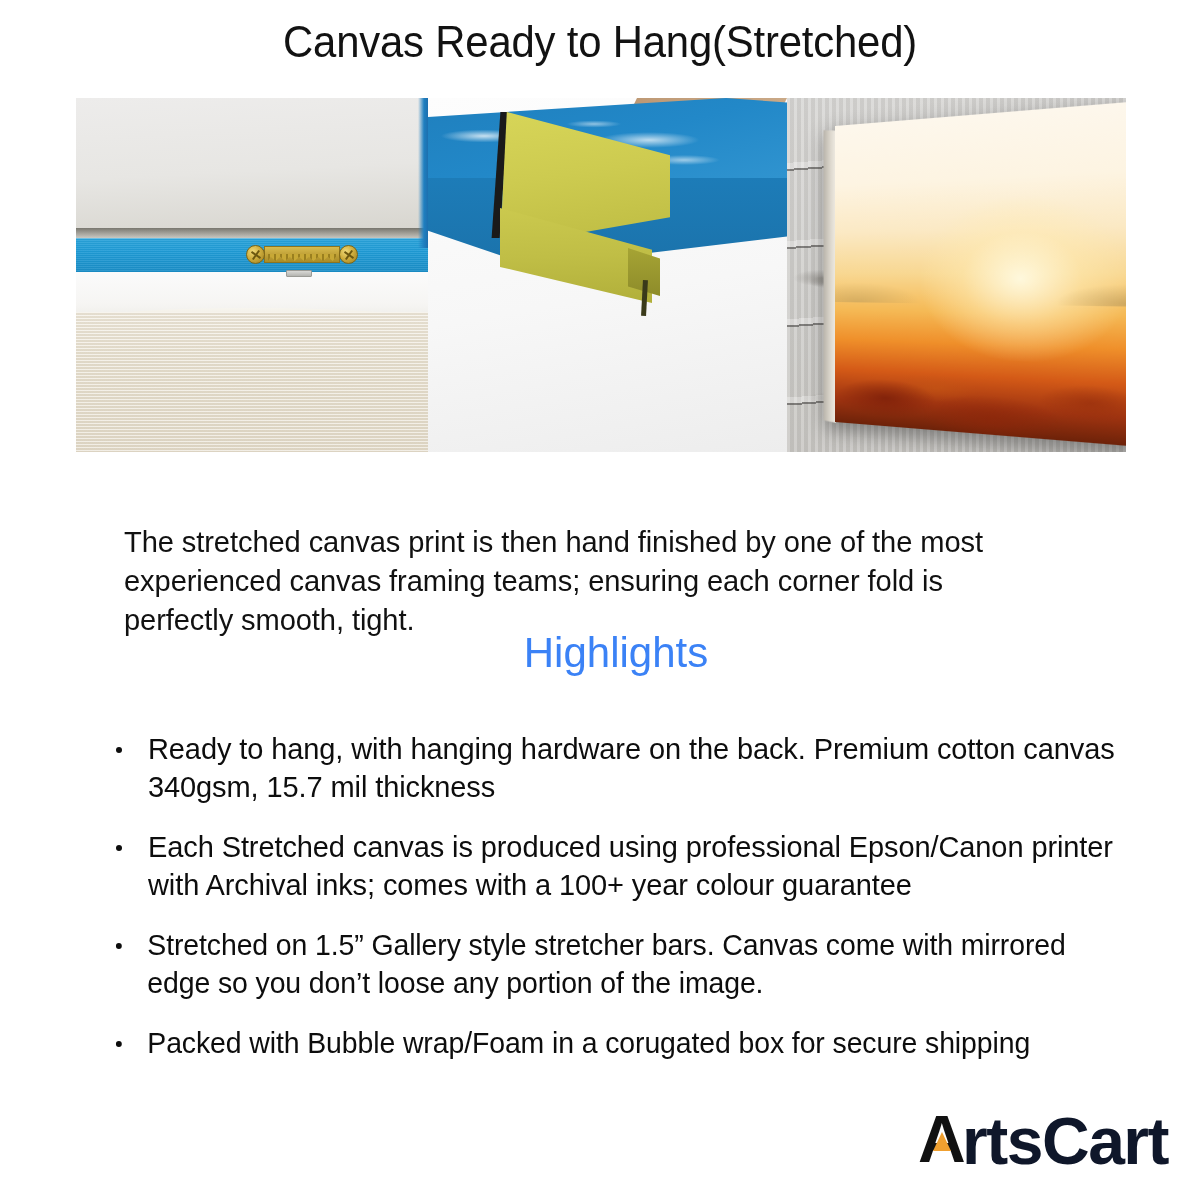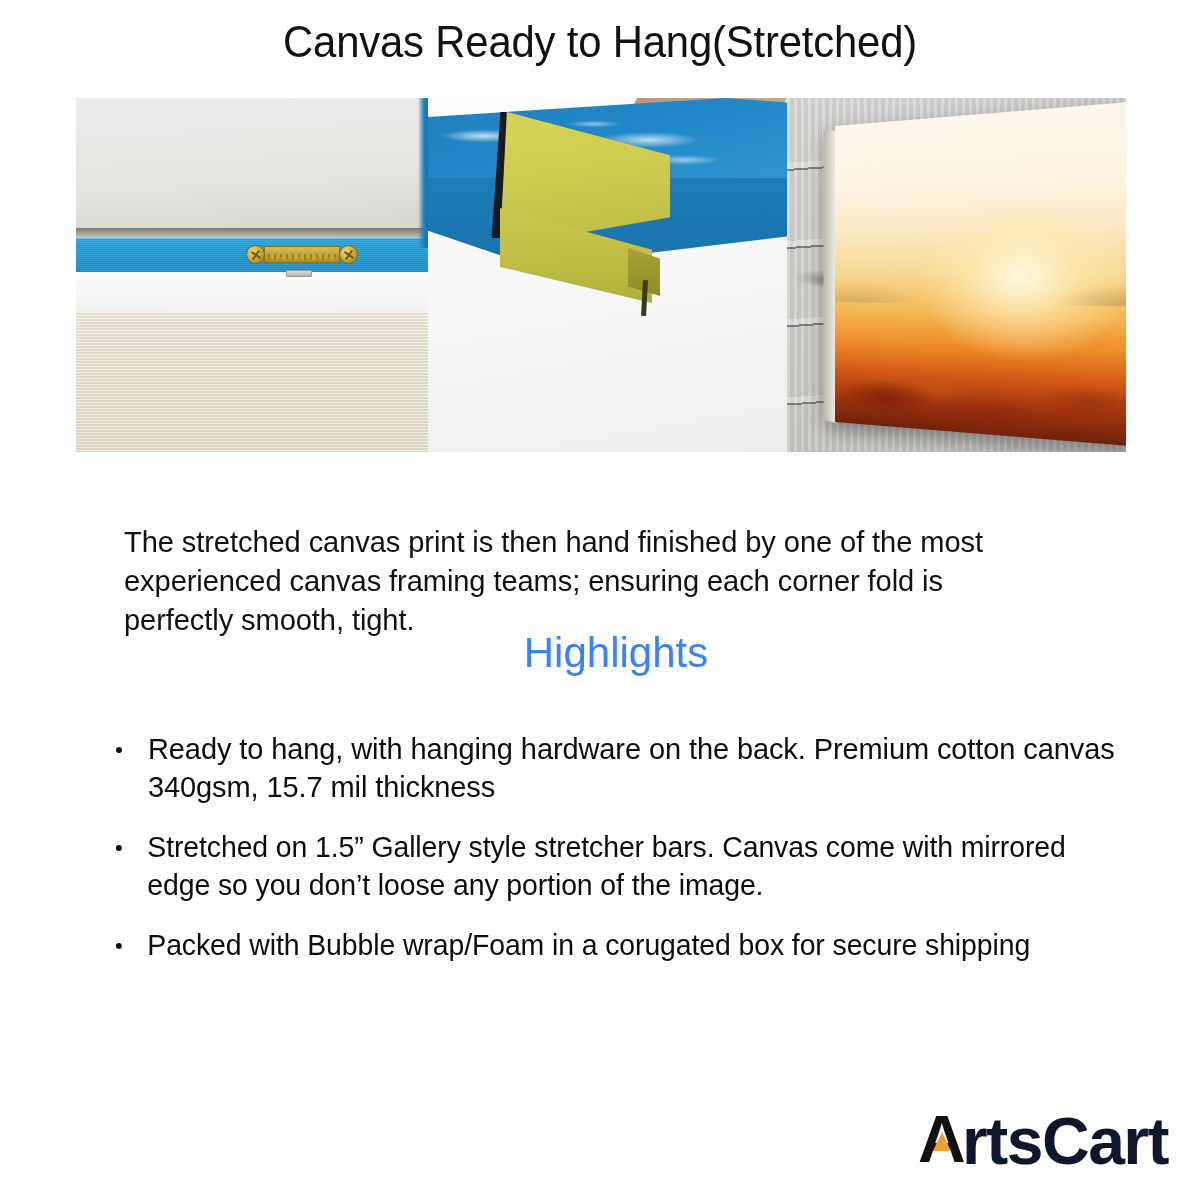--- a/index.html
+++ b/index.html
@@ -524,20 +524,24 @@
 
 <p class="intro-paragraph">The stretched canvas print is then hand finished by one of the most experienced canvas framing teams; ensuring each corner fold is perfectly smooth, tight.</p>
 
 <div class="section-title">Highlights</div>
 
 <ul class="highlights-list">
   <li class="highlight-item">
     <span class="bullet-dot"></span>
     <span>Ready to hang,  with hanging hardware on the back.  Premium cotton canvas 340gsm, 15.7 mil thickness</span>
   </li>
+  <li class="highlight-item">
+    <span class="bullet-dot"></span>
+    <span>Each Stretched canvas is produced using professional Epson/Canon printer with Archival inks; comes with a 100+ year colour guarantee</span>
+  </li>
   <li class="highlight-item condensed-alt">
     <span class="bullet-dot"></span>
     <span>Stretched on 1.5” Gallery style stretcher bars. Canvas come with mirrored edge so you don’t loose any portion of the image.</span>
   </li>
   <li class="highlight-item condensed-alt">
     <span class="bullet-dot"></span>
     <span>Packed with Bubble wrap/Foam in a corugated box for secure shipping</span>
   </li>
 </ul>
 

